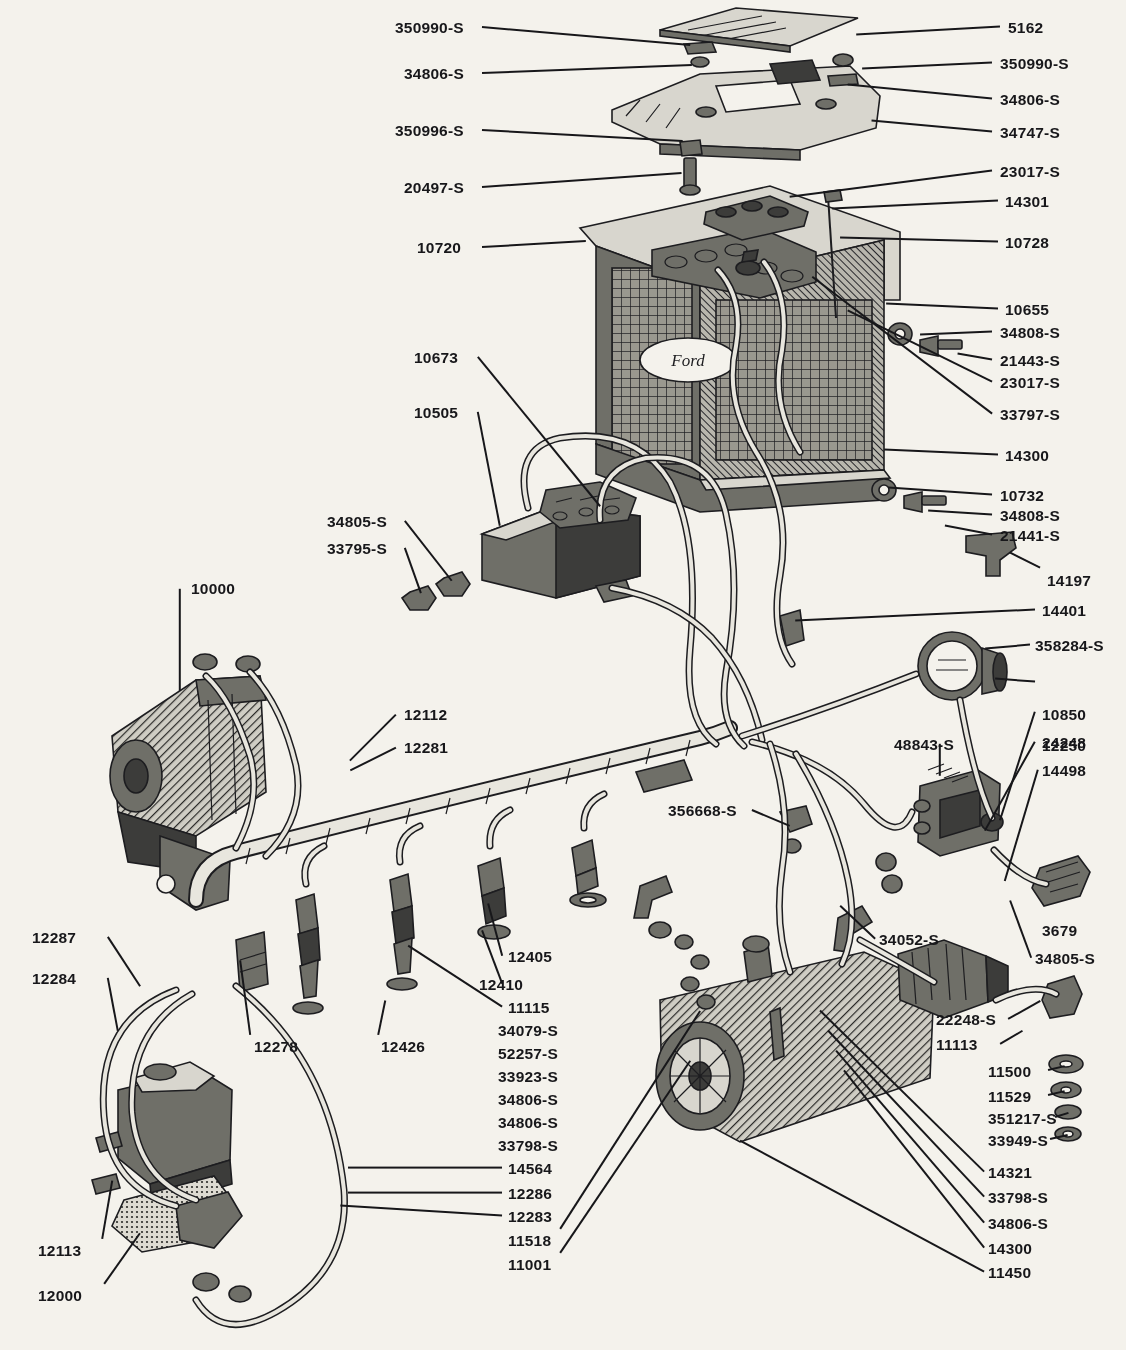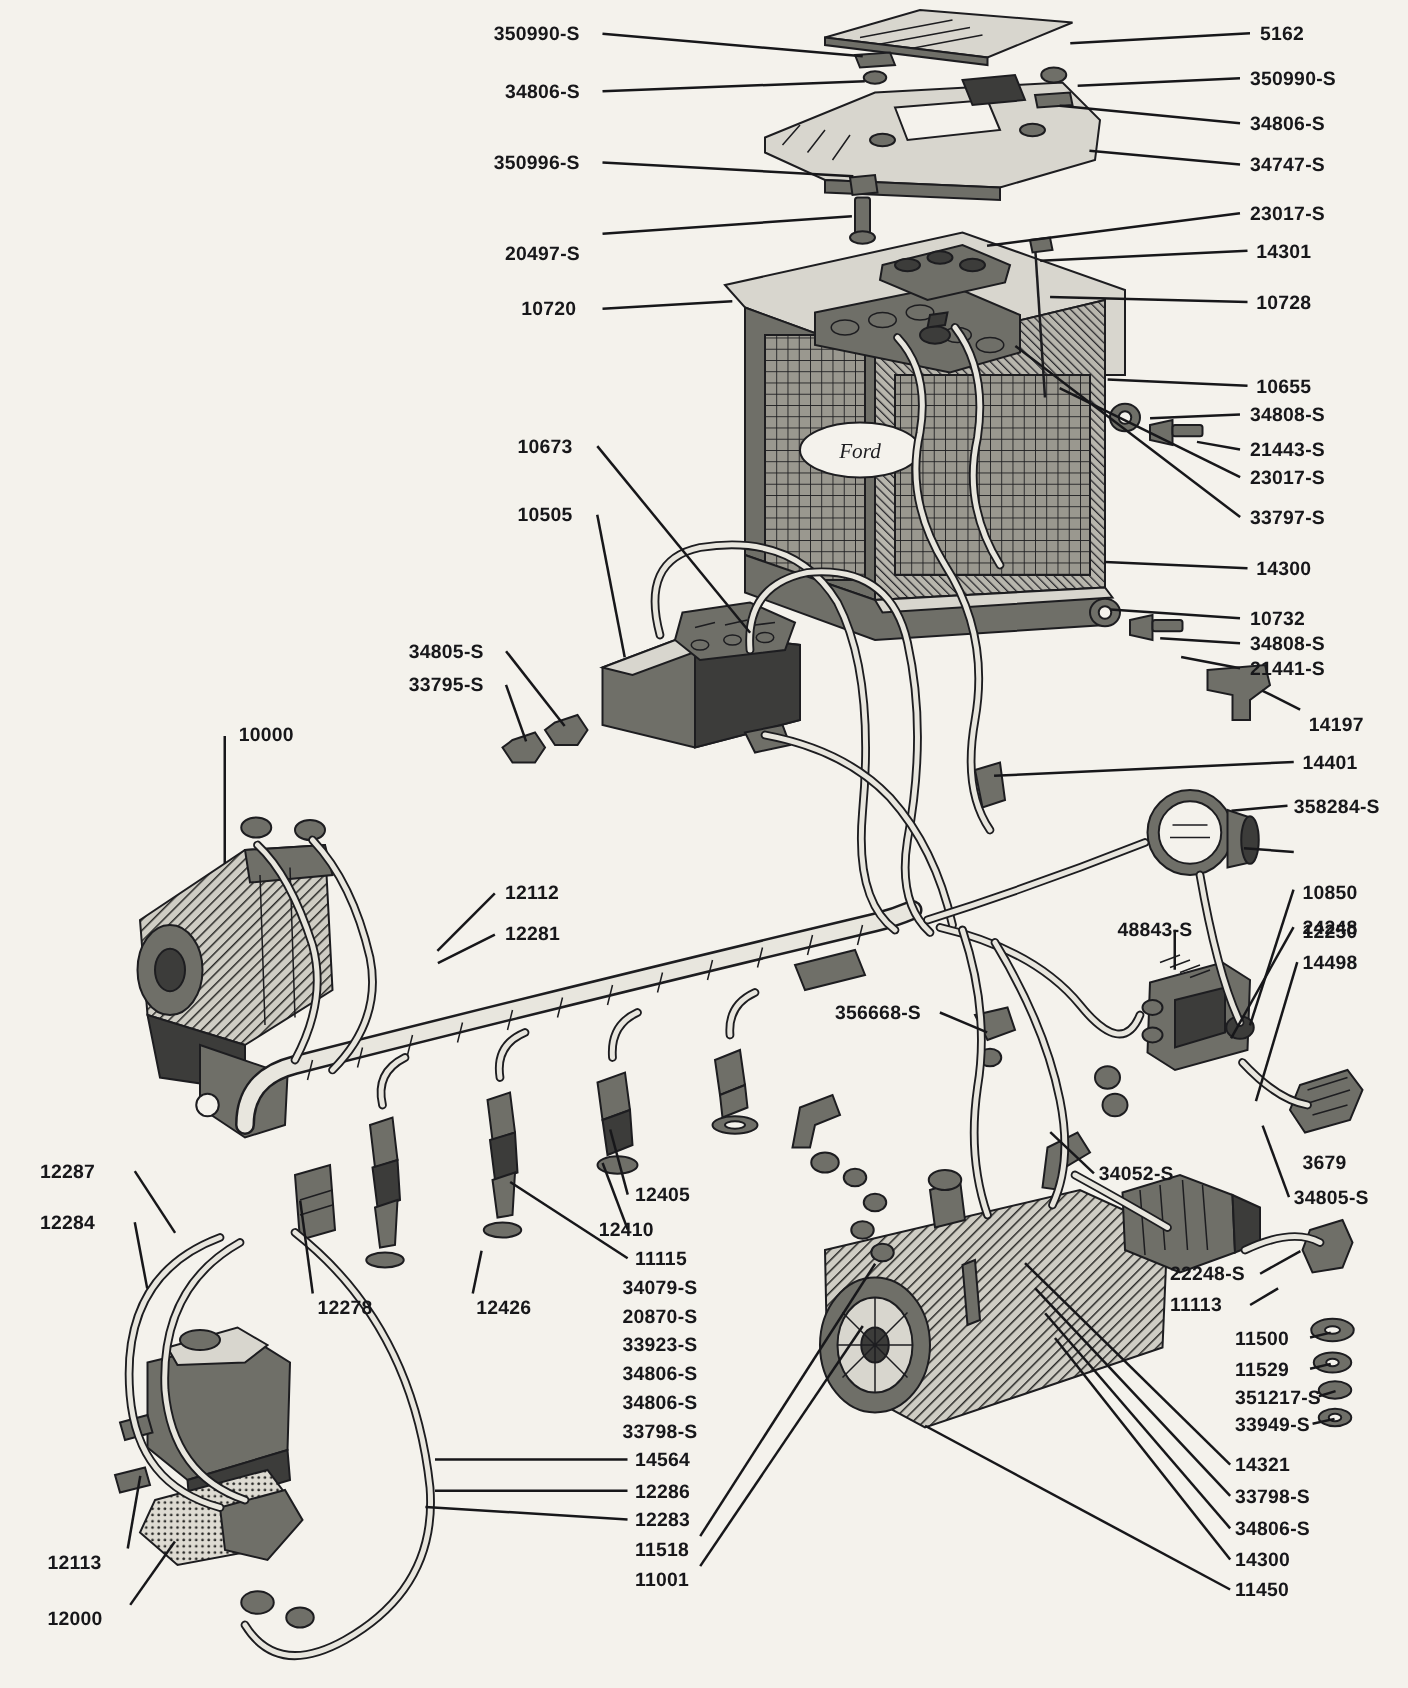--- a/index.html
+++ b/index.html
@@ -338,21 +338,21 @@
     </g>
   </svg>
 
   <div id="labels-left">
       <div class="label left" style="left: 395px; top: 20px;">350990-S</div>
       <div class="leader" style="left: 482px; top: 26px; width: 208.777px; transform: rotate(4.94597deg); transform-origin: 0px 50%;"></div>
       <div class="label left" style="left: 404px; top: 66px;">34806-S</div>
       <div class="leader" style="left: 482px; top: 72px; width: 210.152px; transform: rotate(-2.18164deg); transform-origin: 0px 50%;"></div>
       <div class="label left" style="left: 395px; top: 123px;">350996-S</div>
       <div class="leader" style="left: 482px; top: 129px; width: 201.301px; transform: rotate(3.13247deg); transform-origin: 0px 50%;"></div>
-      <div class="label left" style="left: 404px; top: 196px;">20497-S</div>
+      <div class="label left" style="left: 404px; top: 180px;">20497-S</div>
       <div class="leader" style="left: 482px; top: 186px; width: 200.489px; transform: rotate(-4.00417deg); transform-origin: 0px 50%;"></div>
       <div class="label left" style="left: 417px; top: 240px;">10720</div>
       <div class="leader" style="left: 482px; top: 246px; width: 104.173px; transform: rotate(-3.30187deg); transform-origin: 0px 50%;"></div>
       <div class="label left" style="left: 414px; top: 350px;">10673</div>
       <div class="leader" style="left: 478px; top: 356px; width: 192.575px; transform: rotate(50.6897deg); transform-origin: 0px 50%;"></div>
       <div class="label left" style="left: 414px; top: 405px;">10505</div>
       <div class="leader" style="left: 478px; top: 411px; width: 116.103px; transform: rotate(79.0772deg); transform-origin: 0px 50%;"></div>
       <div class="label left" style="left: 327px; top: 514px;">34805-S</div>
       <div class="leader" style="left: 405px; top: 520px; width: 76.2168px; transform: rotate(51.9272deg); transform-origin: 0px 50%;"></div>
       <div class="label left" style="left: 327px; top: 541px;">33795-S</div>
@@ -377,21 +377,21 @@
       <div class="leader" style="left: 104px; top: 1283px; width: 62.426px; transform: rotate(-54.7824deg); transform-origin: 0px 50%;"></div>
     </div>
   <div id="labels-center">
       <div class="label left" style="left: 508px; top: 949px; text-align: center;">12405</div>
       <div class="leader" style="left: 502px; top: 955px; width: 53.8516px; transform: rotate(-105.068deg); transform-origin: 0px 50%;"></div>
       <div class="label left" style="left: 479px; top: 977px;">12410</div>
       <div class="leader" style="left: 502px; top: 983px; width: 56.648px; transform: rotate(-110.674deg); transform-origin: 0px 50%;"></div>
       <div class="label left" style="left: 508px; top: 1000px;">11115</div>
       <div class="leader" style="left: 502px; top: 1006px; width: 112.058px; transform: rotate(-147.019deg); transform-origin: 0px 50%;"></div>
       <div class="label left" style="left: 498px; top: 1023px;">34079-S</div>
-      <div class="label left" style="left: 498px; top: 1046px;">20870-S</div>
+      <div class="label left" style="left: 498px; top: 1046px;">52257-S</div>
       <div class="label left" style="left: 498px; top: 1069px;">33923-S</div>
       <div class="label left" style="left: 498px; top: 1092px;">34806-S</div>
       <div class="label left" style="left: 498px; top: 1115px;">34806-S</div>
       <div class="label left" style="left: 498px; top: 1138px;">33798-S</div>
       <div class="label left" style="left: 508px; top: 1161px;">14564</div>
       <div class="leader" style="left: 502px; top: 1167px; width: 154px; transform: rotate(180deg); transform-origin: 0px 50%;"></div>
       <div class="label left" style="left: 508px; top: 1186px;">12286</div>
       <div class="leader" style="left: 502px; top: 1192px; width: 154px; transform: rotate(180deg); transform-origin: 0px 50%;"></div>
       <div class="label left" style="left: 508px; top: 1209px;">12283</div>
       <div class="leader" style="left: 502px; top: 1215px; width: 162.308px; transform: rotate(-176.468deg); transform-origin: 0px 50%;"></div>

